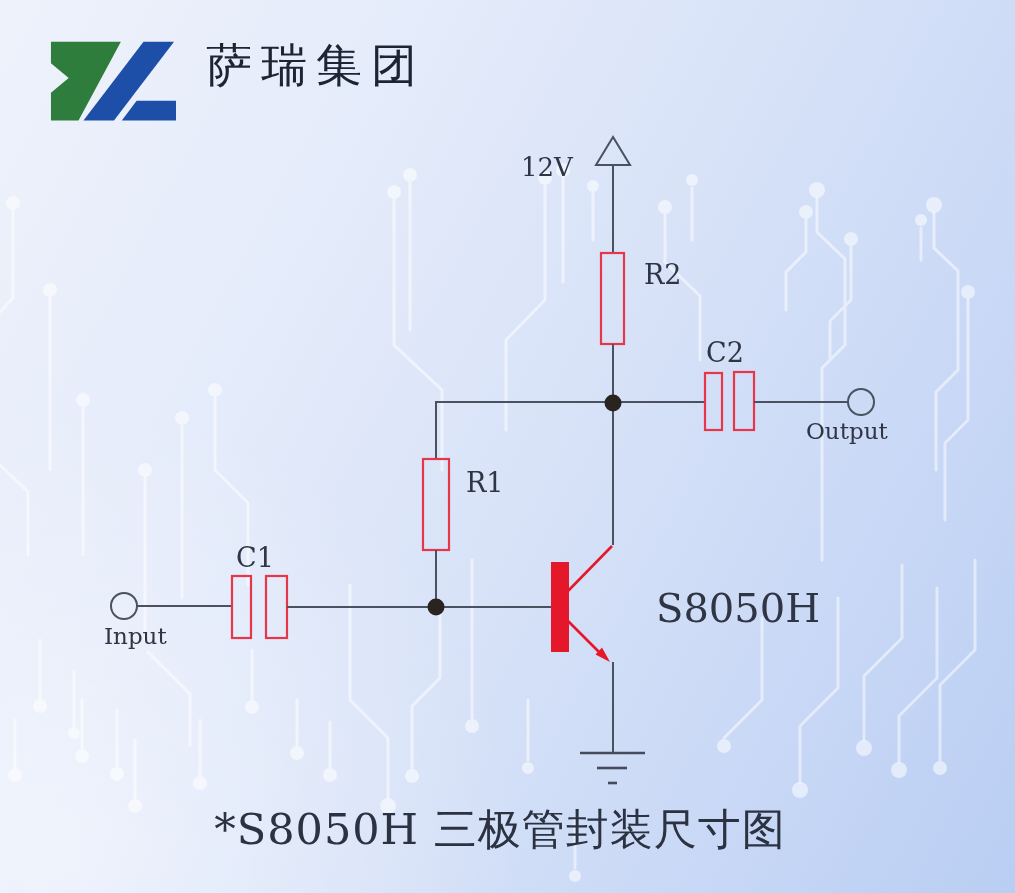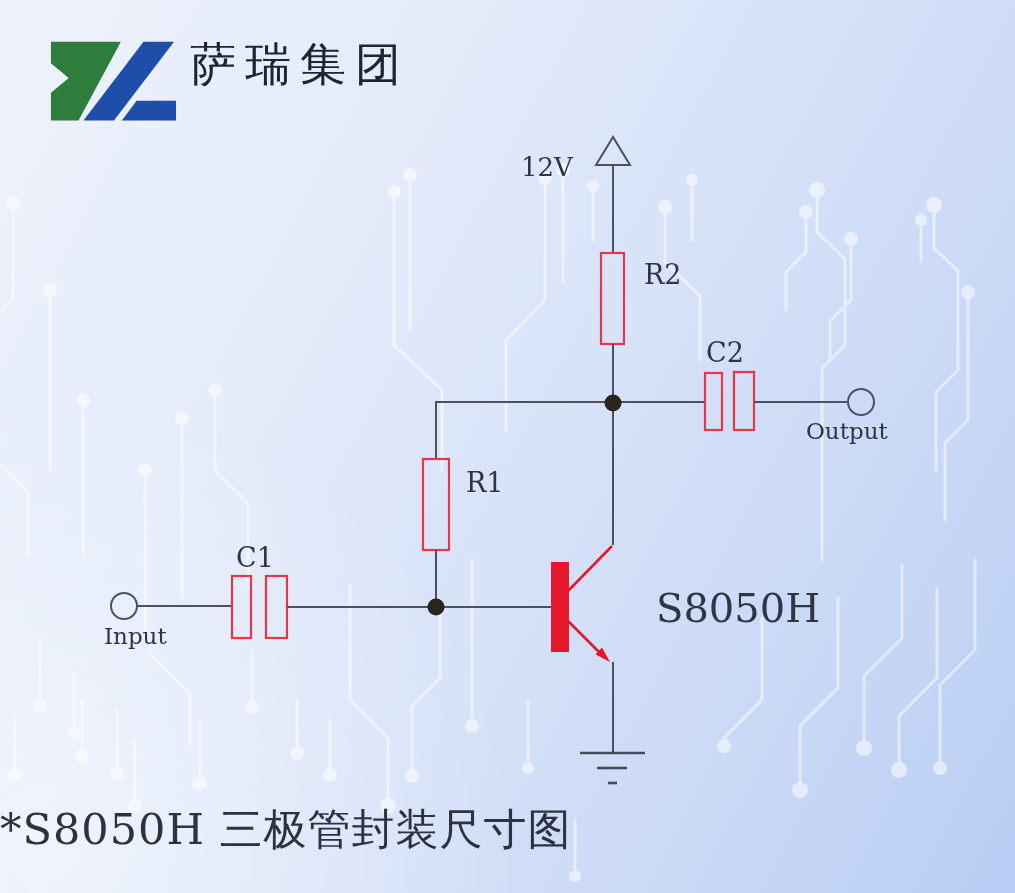--- a/index.html
+++ b/index.html
@@ -9,32 +9,32 @@
       radial-gradient(circle at 6% 96%, rgba(255,255,255,.45), rgba(255,255,255,0) 36%),
       linear-gradient(118deg,#eef2fb 0%,#e4ebfa 30%,#d7e2f8 55%,#c6d6f5 82%,#b9cef3 100%);
     font-family:"DejaVu Serif","Liberation Serif",serif;
   }
   svg.layer{position:absolute;left:0;top:0;}
   
   .trace{stroke:rgba(255,255,255,.5);stroke-width:3;fill:none;stroke-linecap:round;}
   .pad{fill:rgba(255,255,255,.55);}
   
   .logo{position:absolute;left:48px;top:38px;display:flex;gap:14px;align-items:flex-start;}
-  .logo-cn{font-family:Liberation Serif, serif;font-size:46px;letter-spacing:9px;
-           color:#1d2433;line-height:1.1;white-space:nowrap;margin-top:2px;}
+  .logo-cn{font-family:Liberation Sans, sans-serif;font-size:46px;letter-spacing:9px;
+           color:#1d2433;line-height:1.1;white-space:nowrap;margin-top:2px;margin-left:16px;}
   .logo-en{font-family:"DejaVu Sans","Liberation Sans",sans-serif;font-size:22px;font-weight:600;
            letter-spacing:2.5px;color:#262c39;white-space:nowrap;margin-top:6px;}
   
   .wire{stroke:#4a5161;stroke-width:2;fill:none;}
   .wire-thick{stroke:#444b5a;stroke-width:2.6;fill:none;}
   .comp{stroke:#e73549;stroke-width:2.2;fill:none;}
   .red-lead{stroke:#e5182b;stroke-width:2.6;fill:none;}
   .lbl{font-family:"DejaVu Serif","Liberation Serif",serif;fill:#2f3545;}
   
-  .caption{position:absolute;left:0;top:801px;width:1000px;
+  .caption{position:absolute;left:0;top:801px;width:1000px;text-align:center;
            font-size:43px;color:#2b3242;letter-spacing:1px;white-space:nowrap;}
 </style>
 </head>
 <body>
 
 <div class="stage">
 
   <svg class="layer" width="1015" height="893" viewBox="0 0 1015 893">
     <g>
       <path class="trace" d="M394,200 V345 L442,390 V470 M410,183 V330 M545,186 V300 L506,340 V430 M563,178 V282 M593,193 V240 M665,215 V262 L700,296 V360 M692,188 V240"></path>

